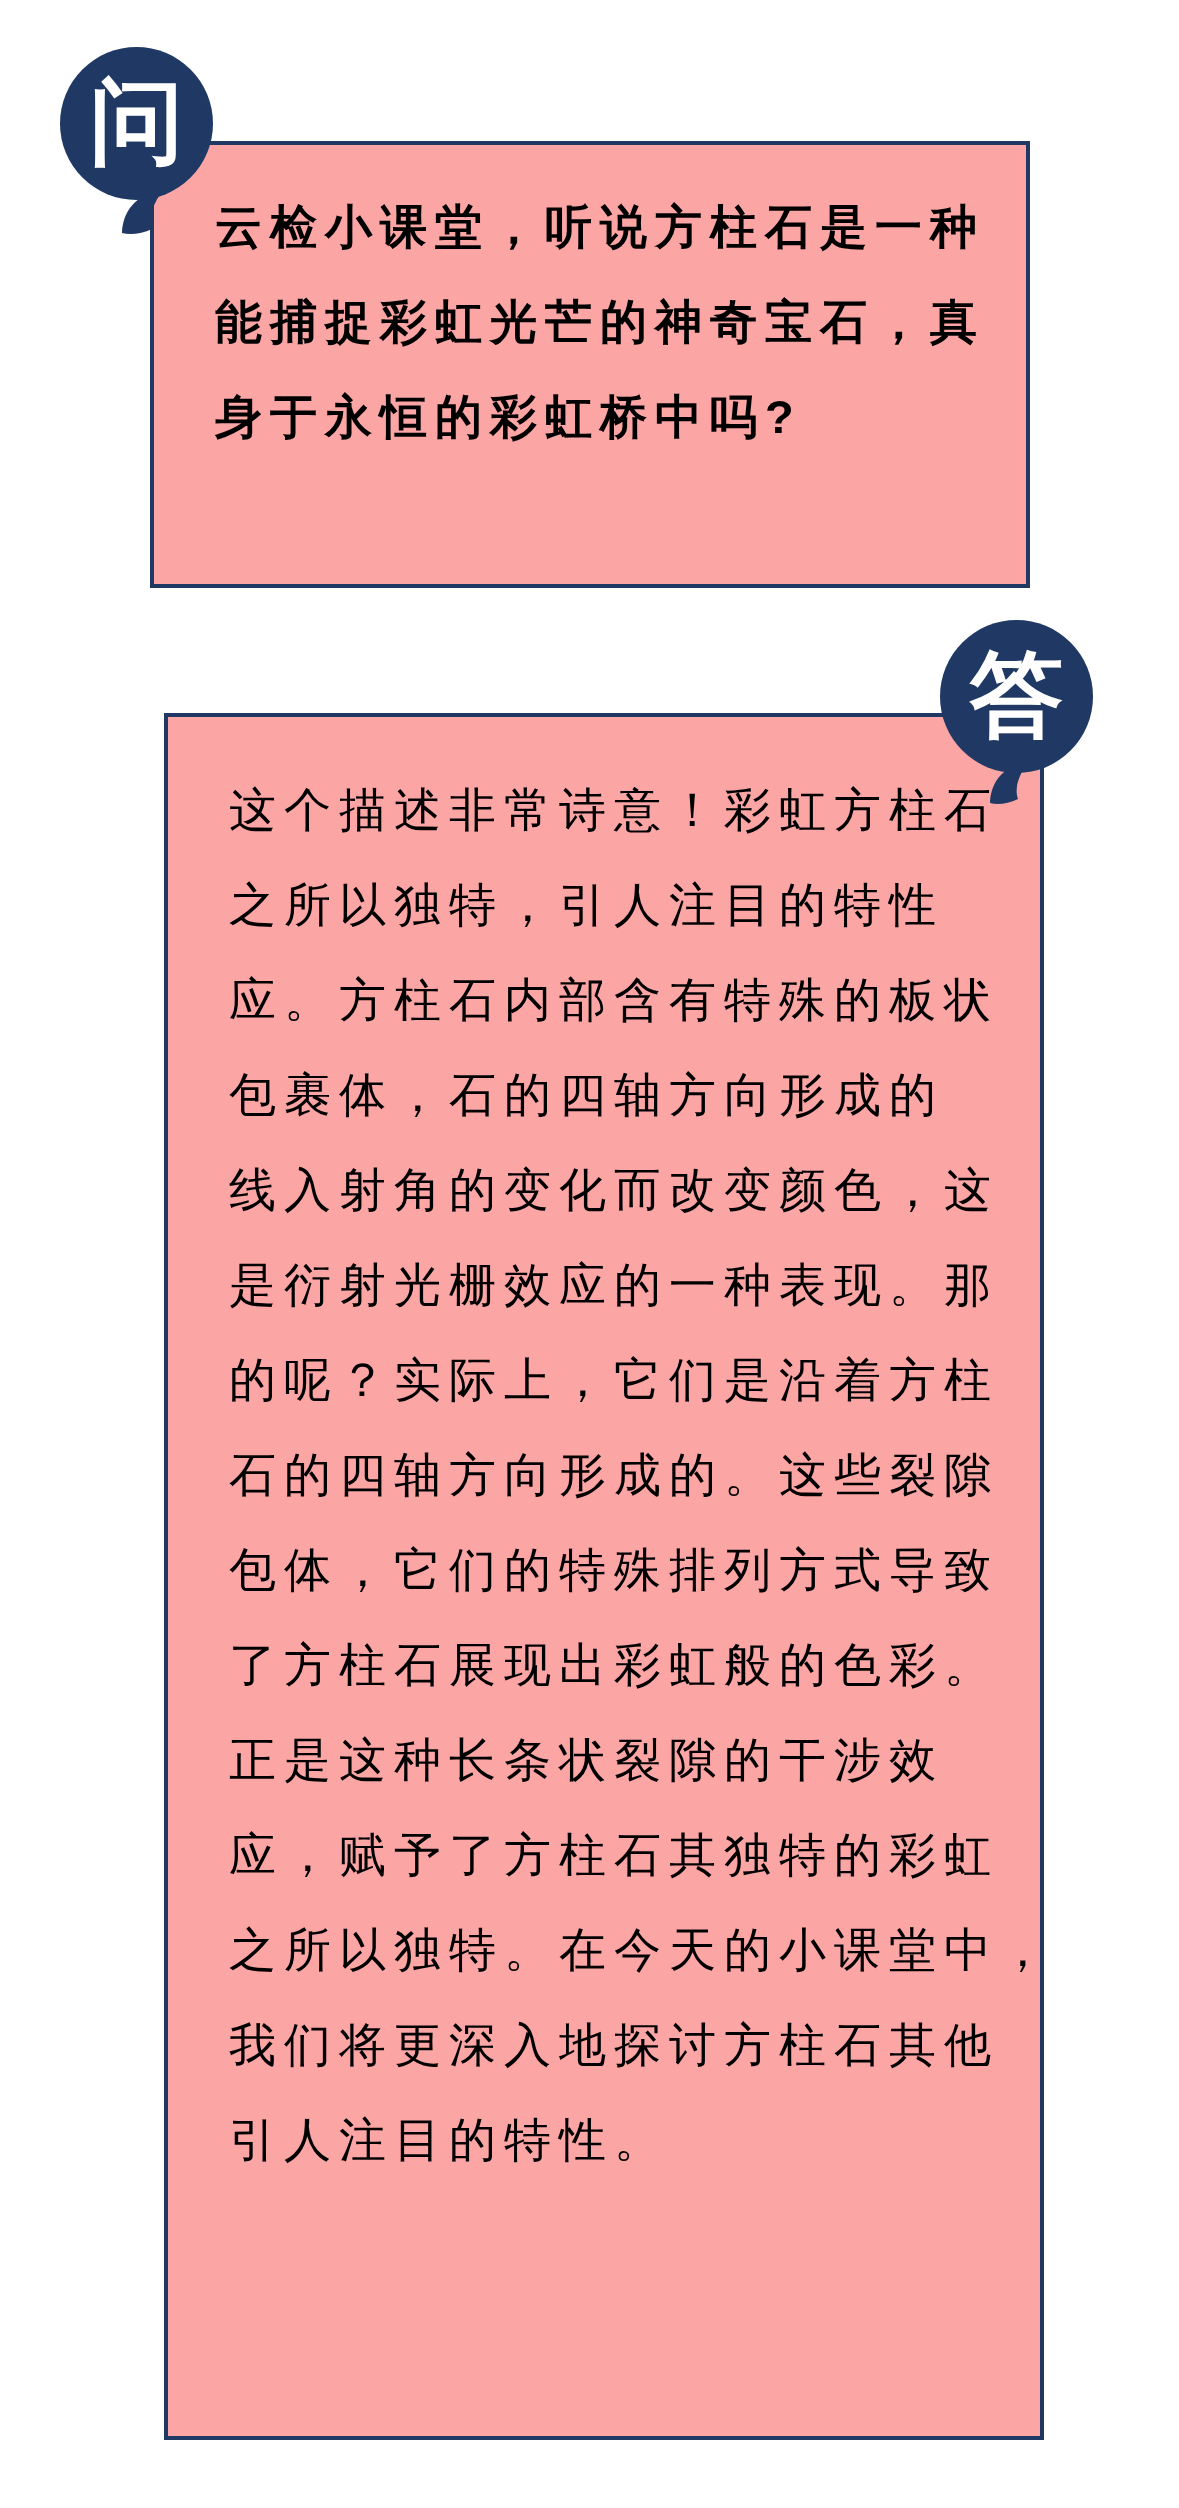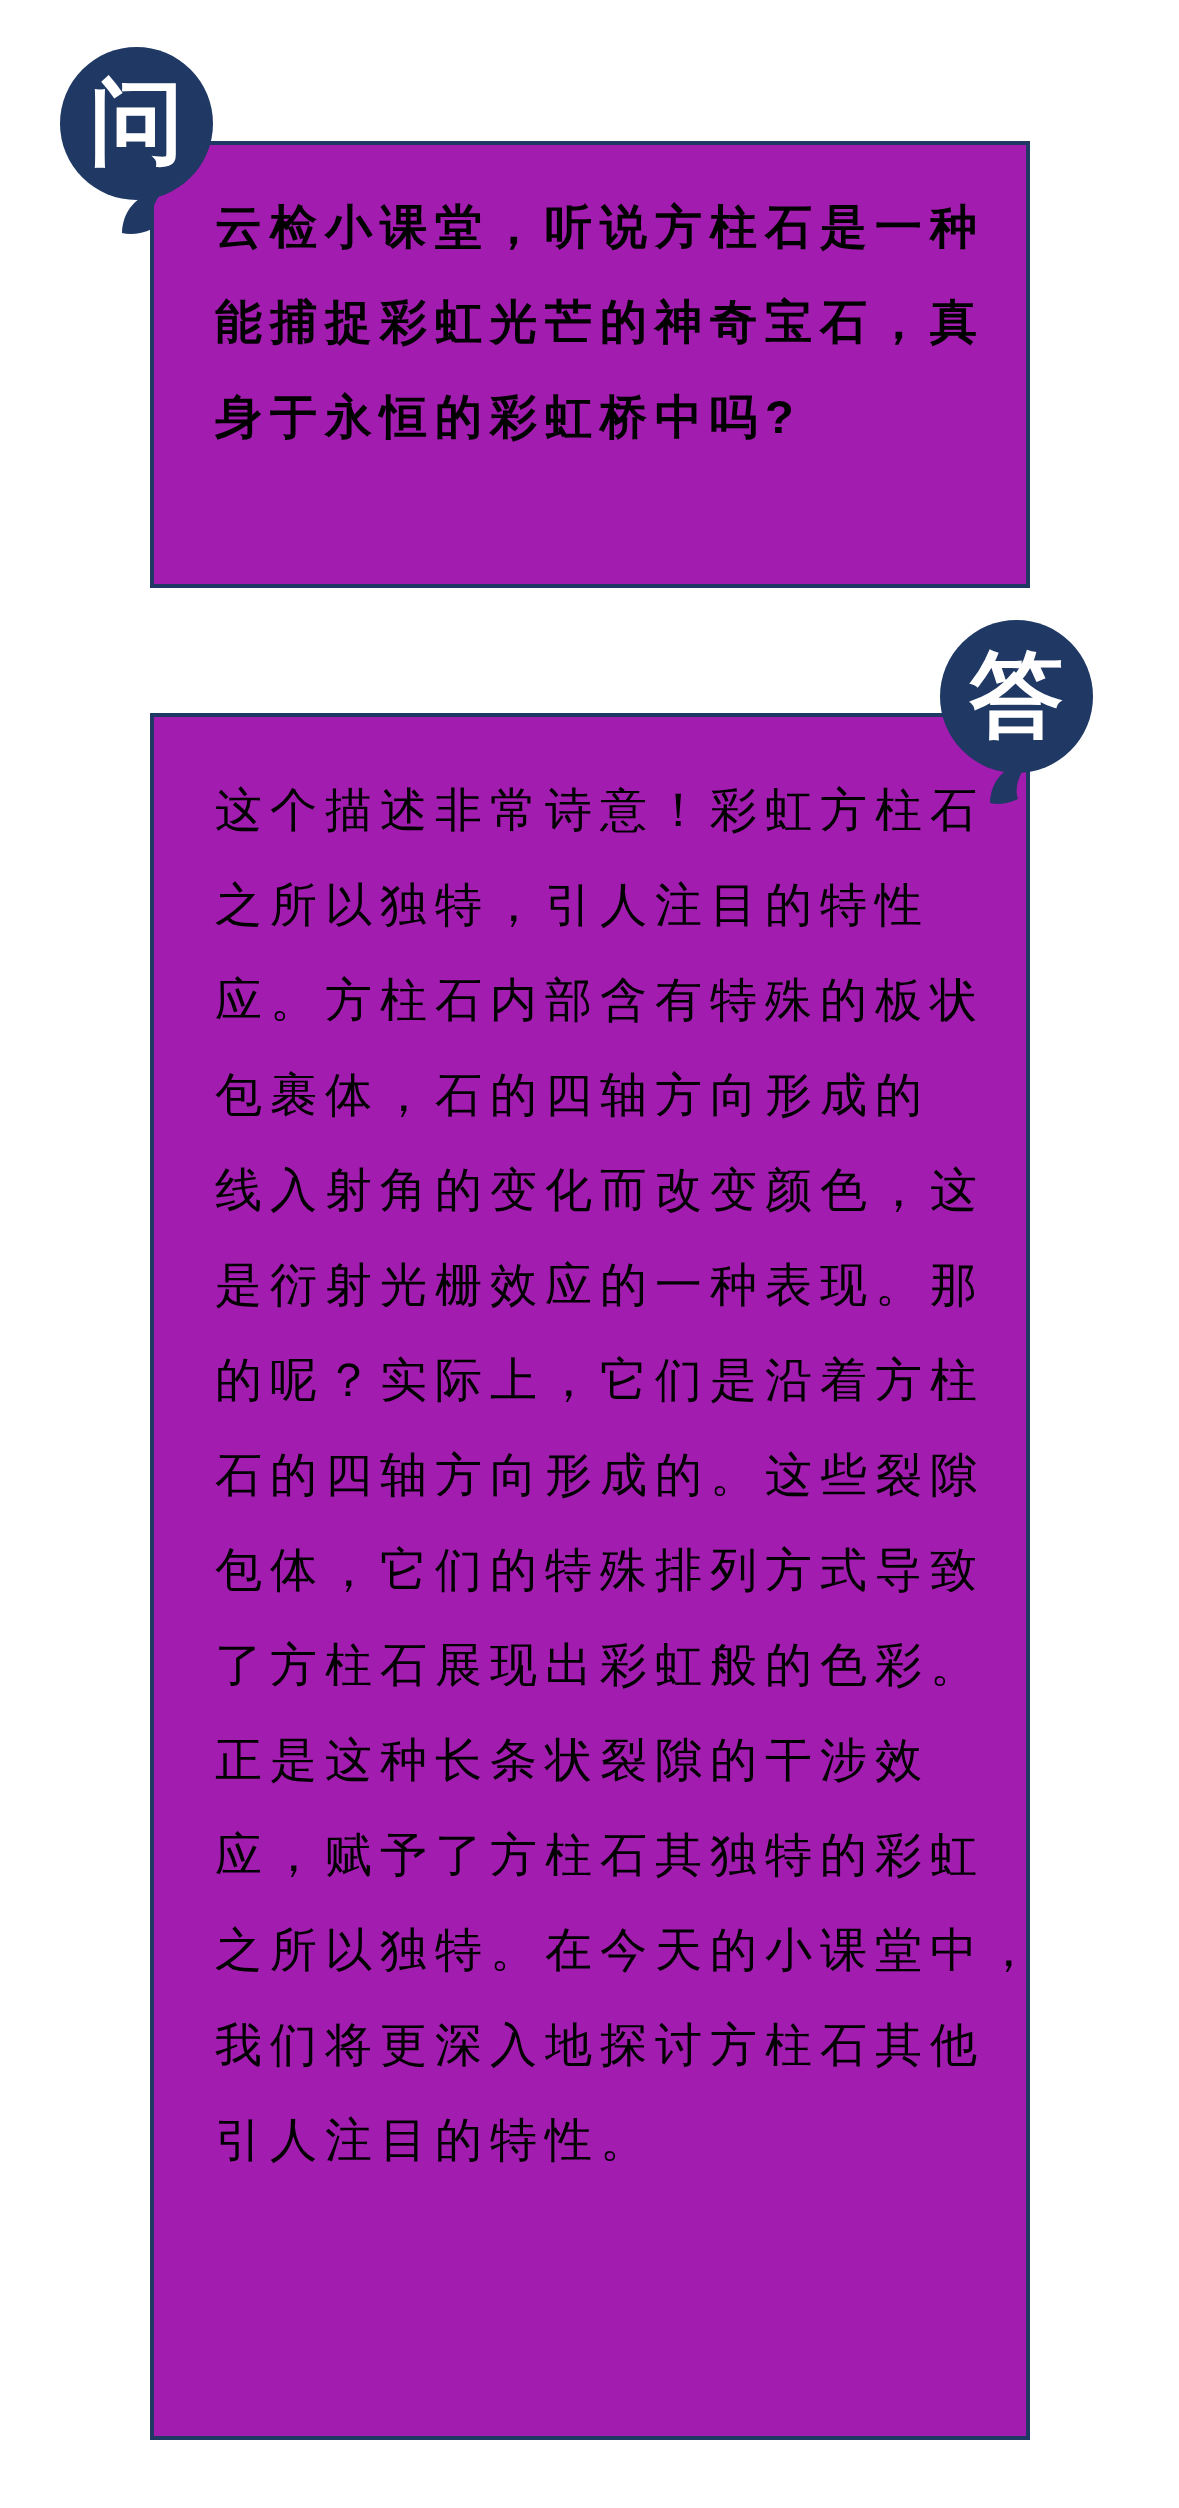--- a/index.html
+++ b/index.html
@@ -13,32 +13,33 @@
     background:#ffffff;
     overflow:hidden;
     font-family:"Liberation Sans",sans-serif;
   }
   .qa-box{
     position:absolute;
     box-sizing:border-box;
     left:150px;
     width:880px;
     border:4px solid var(--navy);
-    background:#a21caf;
+    background:#fca5a5;
     z-index:1;
   }
   .question-box{
     top:141px;
     height:447px;
     padding:34px 36px 0 61px;
   }
   .answer-box{
     top:713px;
     height:1727px;
     padding:45px 36px 0 61px;
+    margin-left:14px;
   }
   .text-line{
     margin:0;
     font-size:47px;
     line-height:95px;
     letter-spacing:8px;
     color:#000000;
     white-space:nowrap;
   }
   .question-box .text-line{font-weight:900;}

